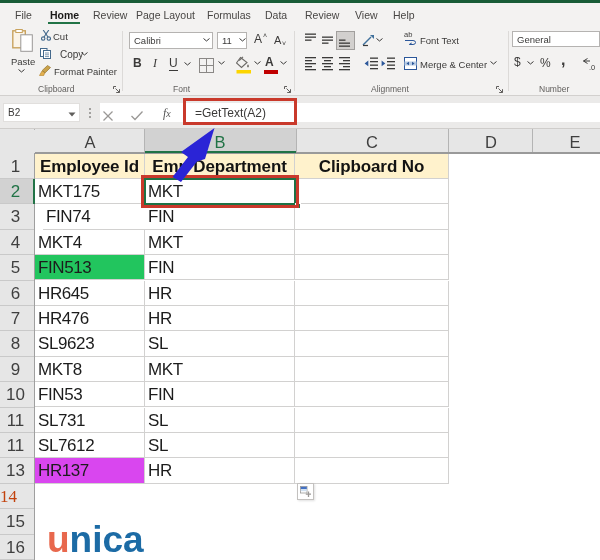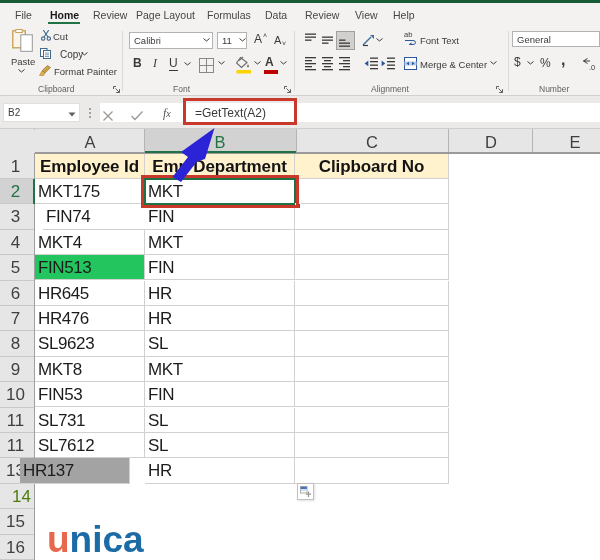--- a/index.html
+++ b/index.html
@@ -263,21 +263,21 @@
 <div class="t" style="left:0;top:360.7px;width:31px;text-align:center;font-size:17px;color:#3f3f3f;">9</div>
 <div style="left:0;top:381.1px;width:35px;height:1px;background:#c9c9c9;"></div>
 <div class="t" style="left:0;top:386.1px;width:31px;text-align:center;font-size:17px;color:#3f3f3f;">10</div>
 <div style="left:0;top:406.5px;width:35px;height:1px;background:#c9c9c9;"></div>
 <div class="t" style="left:0;top:411.5px;width:31px;text-align:center;font-size:17px;color:#3f3f3f;">11</div>
 <div style="left:0;top:431.9px;width:35px;height:1px;background:#c9c9c9;"></div>
 <div class="t" style="left:0;top:436.9px;width:31px;text-align:center;font-size:17px;color:#3f3f3f;">11</div>
 <div style="left:0;top:457.3px;width:35px;height:1px;background:#c9c9c9;"></div>
 <div class="t" style="left:0;top:462.3px;width:31px;text-align:center;font-size:17px;color:#3f3f3f;">13</div>
 <div style="left:0;top:482.7px;width:35px;height:1px;background:#c9c9c9;"></div>
-<div class="t" style="left:0;top:487.7px;width:31px;text-align:right;font-size:17px;color:#4d7c0f;">14</div>
+<div class="t" style="left:0;top:487.7px;width:31px;text-align:left;font-size:17px;color:#c2410c;font-family:Liberation Serif, serif;">14</div>
 <div style="left:0;top:508.1px;width:35px;height:1px;background:#c9c9c9;"></div>
 <div class="t" style="left:0;top:513.1px;width:31px;text-align:center;font-size:17px;color:#3f3f3f;">15</div>
 <div style="left:0;top:533.5px;width:35px;height:1px;background:#c9c9c9;"></div>
 <div class="t" style="left:0;top:538.5px;width:31px;text-align:center;font-size:17px;color:#3f3f3f;">16</div>
 <div style="left:0;top:558.9px;width:35px;height:1px;background:#c9c9c9;"></div>
 <div style="left:34px;top:153px;width:1px;height:407px;background:#9f9f9f;"></div>
 <div style="left:33px;top:178.9px;width:2px;height:25.4px;background:#217346;"></div>
 <div class="t" style="left:35px;top:153.5px;width:110px;height:25.4px;background:#fff2cc;border-right:1px solid #d2d1d0;border-bottom:1px solid #d2d1d0;font-size:17px;letter-spacing:-0.1px;font-weight:bold;color:#131313;text-align:center;line-height:25.4px;">Employee Id</div>
 <div class="t" style="left:145px;top:153.5px;width:150px;height:25.4px;background:#fff2cc;border-right:1px solid #d2d1d0;border-bottom:1px solid #d2d1d0;font-size:17px;letter-spacing:-0.1px;font-weight:bold;color:#131313;text-align:center;line-height:25.4px;">Emp Department</div>
 <div class="t" style="left:295px;top:153.5px;width:154px;height:25.4px;background:#fff2cc;border-right:1px solid #d2d1d0;border-bottom:1px solid #d2d1d0;font-size:17px;letter-spacing:-0.1px;font-weight:bold;color:#131313;text-align:center;line-height:25.4px;">Clipboard No</div>
@@ -307,21 +307,21 @@
 <div class="t" style="left:295px;top:356.7px;width:154px;height:25.4px;background:#fff;border-right:1px solid #d2d1d0;border-bottom:1px solid #d2d1d0;font-size:17px;letter-spacing:-0.4px;color:#1c1c1c;padding-left:3px;line-height:25px;"></div>
 <div class="t" style="left:35px;top:382.1px;width:110px;height:25.4px;background:#fff;border-right:1px solid #d2d1d0;border-bottom:1px solid #d2d1d0;font-size:17px;letter-spacing:-0.4px;color:#1c1c1c;padding-left:3px;line-height:25px;">FIN53</div>
 <div class="t" style="left:145px;top:382.1px;width:150px;height:25.4px;background:#fff;border-right:1px solid #d2d1d0;border-bottom:1px solid #d2d1d0;font-size:17px;letter-spacing:-0.4px;color:#1c1c1c;padding-left:3px;line-height:25px;">FIN</div>
 <div class="t" style="left:295px;top:382.1px;width:154px;height:25.4px;background:#fff;border-right:1px solid #d2d1d0;border-bottom:1px solid #d2d1d0;font-size:17px;letter-spacing:-0.4px;color:#1c1c1c;padding-left:3px;line-height:25px;"></div>
 <div class="t" style="left:35px;top:407.5px;width:110px;height:25.4px;background:#fff;border-right:1px solid #d2d1d0;border-bottom:1px solid #d2d1d0;font-size:17px;letter-spacing:-0.4px;color:#1c1c1c;padding-left:3px;line-height:25px;">SL731</div>
 <div class="t" style="left:145px;top:407.5px;width:150px;height:25.4px;background:#fff;border-right:1px solid #d2d1d0;border-bottom:1px solid #d2d1d0;font-size:17px;letter-spacing:-0.4px;color:#1c1c1c;padding-left:3px;line-height:25px;">SL</div>
 <div class="t" style="left:295px;top:407.5px;width:154px;height:25.4px;background:#fff;border-right:1px solid #d2d1d0;border-bottom:1px solid #d2d1d0;font-size:17px;letter-spacing:-0.4px;color:#1c1c1c;padding-left:3px;line-height:25px;"></div>
 <div class="t" style="left:35px;top:432.9px;width:110px;height:25.4px;background:#fff;border-right:1px solid #d2d1d0;border-bottom:1px solid #d2d1d0;font-size:17px;letter-spacing:-0.4px;color:#1c1c1c;padding-left:3px;line-height:25px;">SL7612</div>
 <div class="t" style="left:145px;top:432.9px;width:150px;height:25.4px;background:#fff;border-right:1px solid #d2d1d0;border-bottom:1px solid #d2d1d0;font-size:17px;letter-spacing:-0.4px;color:#1c1c1c;padding-left:3px;line-height:25px;">SL</div>
 <div class="t" style="left:295px;top:432.9px;width:154px;height:25.4px;background:#fff;border-right:1px solid #d2d1d0;border-bottom:1px solid #d2d1d0;font-size:17px;letter-spacing:-0.4px;color:#1c1c1c;padding-left:3px;line-height:25px;"></div>
-<div class="t" style="left:20px;top:458.3px;width:110px;height:25.4px;background:#a3a3a3;border-right:1px solid #d2d1d0;border-bottom:1px solid #d2d1d0;font-size:17px;letter-spacing:-0.4px;color:#1c1c1c;padding-left:3px;line-height:25px;">HR137</div>
+<div class="t" style="left:35px;top:458.3px;width:110px;height:25.4px;background:#d946ef;border-right:1px solid #d2d1d0;border-bottom:1px solid #d2d1d0;font-size:17px;letter-spacing:-0.4px;color:#1c1c1c;padding-left:3px;line-height:25px;">HR137</div>
 <div class="t" style="left:145px;top:458.3px;width:150px;height:25.4px;background:#fff;border-right:1px solid #d2d1d0;border-bottom:1px solid #d2d1d0;font-size:17px;letter-spacing:-0.4px;color:#1c1c1c;padding-left:3px;line-height:25px;">HR</div>
 <div class="t" style="left:295px;top:458.3px;width:154px;height:25.4px;background:#fff;border-right:1px solid #d2d1d0;border-bottom:1px solid #d2d1d0;font-size:17px;letter-spacing:-0.4px;color:#1c1c1c;padding-left:3px;line-height:25px;"></div>
 <div style="left:297px;top:483px;width:17px;height:17px;background:#fff;border:1px solid #c3c1bf;box-shadow:1px 1px 2px rgba(0,0,0,0.12);"></div>
 <svg style="left:300px;top:486px;" width="11" height="11" viewBox="0 0 11 11">
 <rect x="0.4" y="0.4" width="6.6" height="6.6" fill="#fff" stroke="#9a9896" stroke-width="0.8"></rect>
 <rect x="0.8" y="0.8" width="6" height="2.4" fill="#4472c4"></rect>
 <rect x="0.8" y="3.4" width="6" height="1.8" fill="#cfe0f1"></rect>
 <path d="M8.5 5.5 V11 M5.8 8.2 H11" stroke="#9a9896" stroke-width="1.3"></path>
 </svg>
 <div class="t" style="left:47px;top:521px;font-size:37px;line-height:37px;font-weight:bold;color:#1c6ba5;letter-spacing:0px;"><span class="a" style="position:static;color:#e8684d;">u</span>nica</div>

